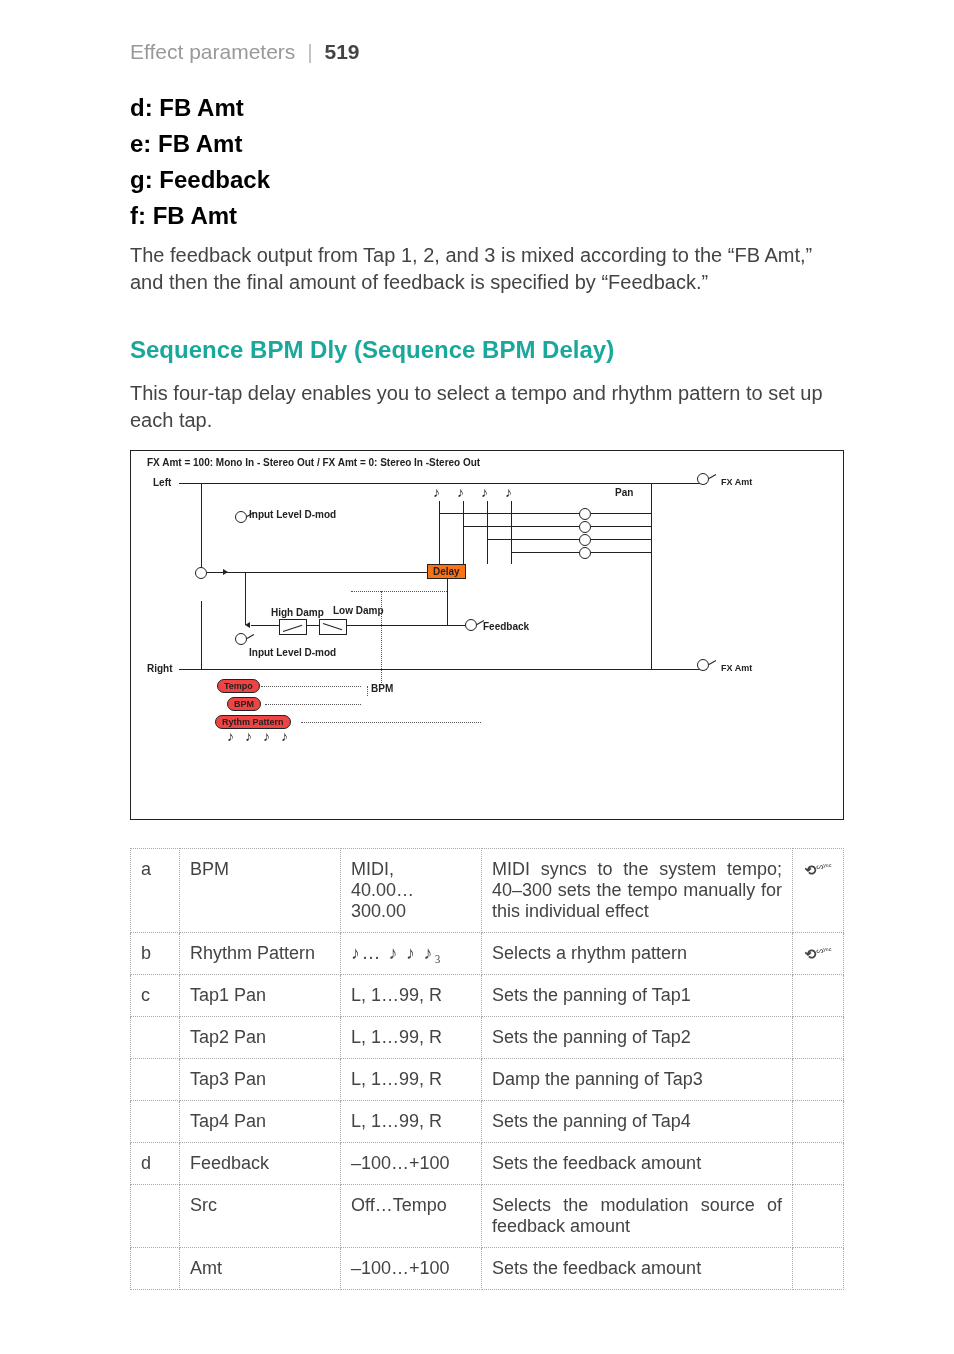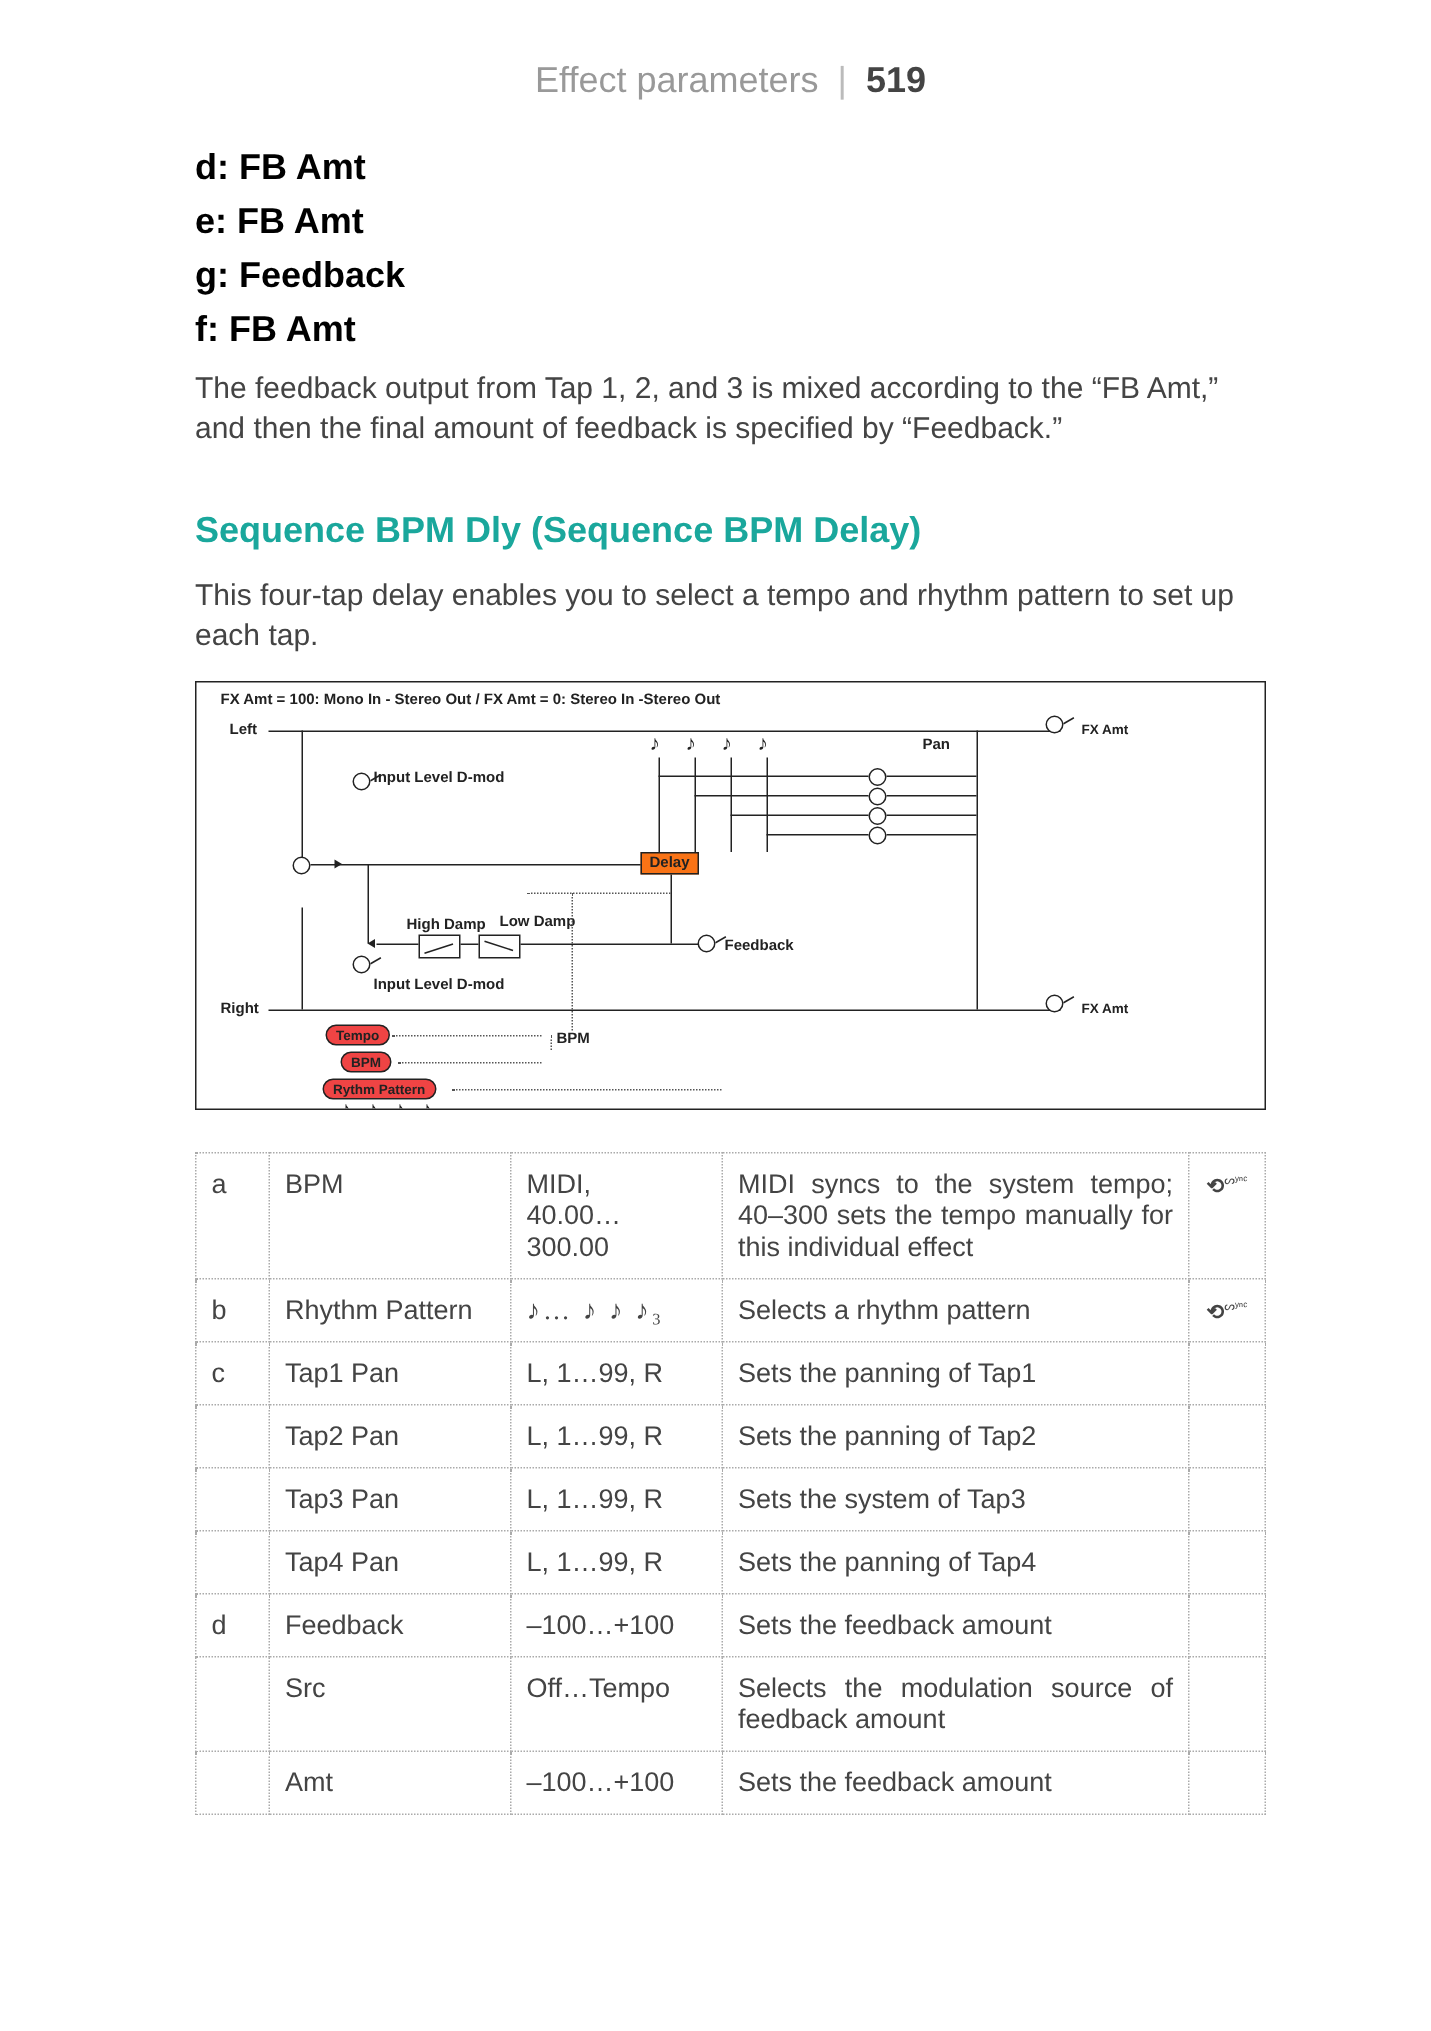--- a/index.html
+++ b/index.html
@@ -9,23 +9,23 @@
     font-family: "Helvetica Neue", Arial, sans-serif;
     color: #333;
     width: 954px;
   }
   .page {
     width: 954px;
     padding: 40px 110px 40px 130px;
     box-sizing: border-box;
   }
   .header {
-    text-align: center;
+    text-align: left;
     color: #999;
-    font-size: 24px;
+    font-size: 21px;
     margin-bottom: 30px;
   }
   .header .sep {
     color: #bbb;
     margin: 0 6px;
   }
   .header .pnum {
     color: #444;
     font-weight: 700;
   }
@@ -44,21 +44,21 @@
   .section-title {
     color: #1aa79c;
     font-size: 24px;
     font-weight: 600;
     margin: 30px 0 16px 0;
   }
   
   .diagram {
     border: 1px solid #222;
     width: 100%;
-    height: 286px;
+    height: 370px;
     position: relative;
     box-sizing: border-box;
     font-size: 10px;
     font-weight: 600;
     color: #222;
     margin: 8px 0 28px 0;
     overflow: hidden;
   }
   .dlabel { position: absolute; white-space: nowrap; }
   .pill {
@@ -262,21 +262,21 @@
           <td class="letter"></td>
           <td class="name">Tap2 Pan</td>
           <td class="range">L, 1…99, R</td>
           <td class="desc">Sets the panning of Tap2</td>
           <td class="icon"></td>
         </tr>
         <tr>
           <td class="letter"></td>
           <td class="name">Tap3 Pan</td>
           <td class="range">L, 1…99, R</td>
-          <td class="desc">Sets the system of Tap3</td>
+          <td class="desc">Damp the panning of Tap3</td>
           <td class="icon"></td>
         </tr>
         <tr>
           <td class="letter"></td>
           <td class="name">Tap4 Pan</td>
           <td class="range">L, 1…99, R</td>
           <td class="desc">Sets the panning of Tap4</td>
           <td class="icon"></td>
         </tr>
         <tr>

